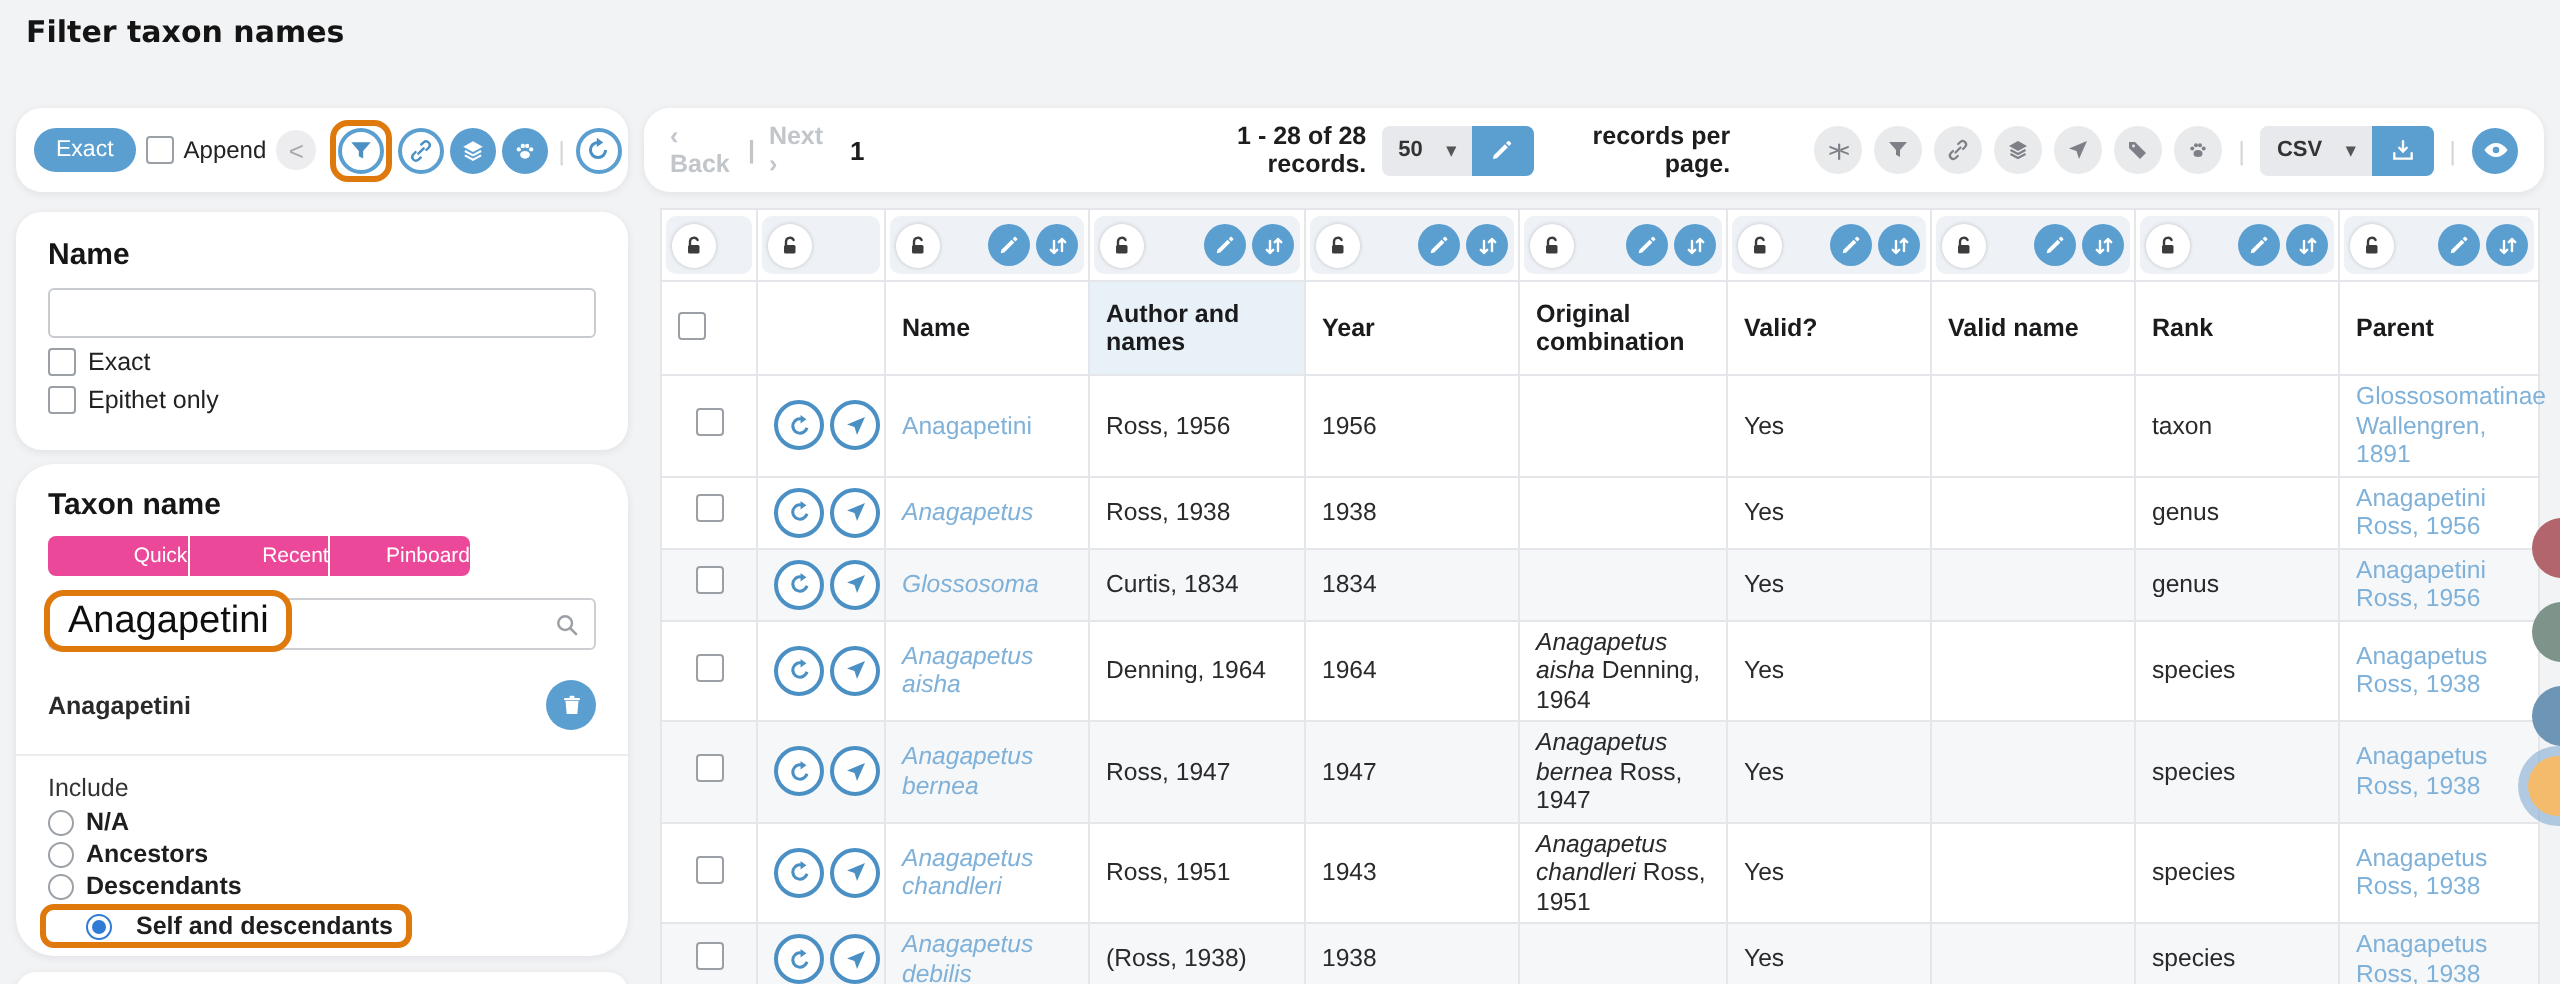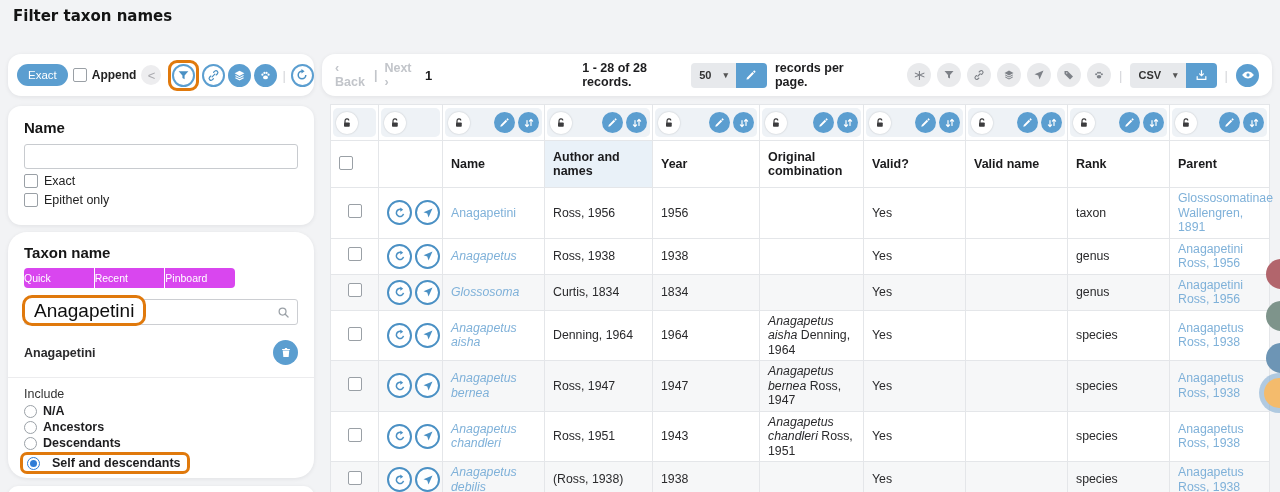--- a/index.html
+++ b/index.html
@@ -25,21 +25,21 @@
     display: flex; align-items: center; padding: 0 9px; gap: 5px;
   }
   .btn-primary {
     background: #5b9ed0; color: #fff; border: none; border-radius: 13px;
     font-size: 11.5px; padding: 5px 11px; font-family: inherit; cursor: pointer;
   }
   .chk {
     width: 14px; height: 14px; border: 1px solid #9aa0a6; border-radius: 2px;
     background: #fff; display: inline-block; flex: none;
   }
-  .lbl { font-size: 12px; font-weight: 700; color: #222; }
+  .lbl { font-size: 12px; font-weight: 400; color: #222; }
   .chev-btn {
     width: 20px; height: 20px; border-radius: 50%; background: #ededef;
     color: #a8a8ad; font-size: 13px; display: inline-flex; align-items: center;
     justify-content: center; flex: none;
   }
   .cbtn {
     width: 23px; height: 23px; border-radius: 50%; display: inline-flex;
     align-items: center; justify-content: center; flex: none; cursor: pointer;
   }
   .ring  { background: #fff; border: 2px solid #5b9ed0; }
@@ -53,21 +53,21 @@
   .radial-group { display: inline-flex; align-items: center; gap: 3px; margin-left: 2px; }
   
   #results-toolbar {
     left: 322px; top: 54px; width: 950px; height: 42px;
     display: flex; align-items: center; padding: 0 13px; gap: 42px;
   }
   .pager { display: flex; align-items: center; gap: 7px; }
   .pg-muted { color: #c2c5ca; font-size: 12.5px; font-weight: 600; }
   .page-num { color: #1c1c1e; font-weight: bold; font-size: 13px; margin-left: 4px; }
   .records-group { display: flex; align-items: center; gap: 8px; margin-left: 108px;
-    font-size: 12.5px; font-weight: 600; color: #1d1d1f; }
+    font-size: 12.5px; font-weight: 600; color: #1d1d1f; text-align: right; }
   .pill-select {
     background: #e7e9ec; border-radius: 4px 0 0 4px; padding: 5px 8px;
     font-size: 11px; font-weight: 600; color: #333; display: inline-flex;
     align-items: center; gap: 12px; cursor: pointer;
   }
   .pill-select .arr { color: #555; font-size: 9px; }
   .attach-btn {
     background: #5b9ed0; border-radius: 0 4px 4px 0; width: 31px; height: 25px;
     display: inline-flex; align-items: center; justify-content: center; cursor: pointer;
   }
@@ -81,21 +81,21 @@
     width: 100%; height: 25px; border: 1px solid #c8cbcf; border-radius: 3px;
     margin-top: 8px; font-family: inherit; font-size: 12.5px; padding: 0 6px;
     background: #fff;
   }
   .chk-row { display: flex; align-items: center; gap: 6px; margin-top: 5px;
     font-size: 12.5px; color: #222; }
   #taxon-panel { left: 8px; top: 232px; width: 306px; height: 246px; padding: 12px 16px; border-radius: 19px; }
   .tabs { display: flex; margin-top: 7px; width: 211px; gap: 1px;
     border-radius: 4px; overflow: hidden; }
   .tab {
-    flex: 1; background: #d946ef; color: #fff; font-size: 10.5px; text-align: left;
+    flex: 1; background: #ec4899; color: #fff; font-size: 10.5px; text-align: right;
     padding: 4px 0; cursor: pointer;
   }
   .search-wrap { position: relative; margin-top: 11px; }
   .search-input {
     width: 100%; height: 26px; border: 1px solid #ccced2; border-radius: 3px;
     font-family: inherit; font-size: 12.5px; padding: 0 26px 0 8px; background: #fff;
   }
   .magnifier { position: absolute; right: 7px; top: 6px; }
   .typed-overlay {
     position: absolute; left: -2px; top: -4px; height: 31px;
@@ -394,21 +394,21 @@
     </div>
   <div class="radio-row">
       <span class="radio"></span>
       <span>Ancestors</span>
     </div>
   <div class="radio-row">
       <span class="radio"></span>
       <span>Descendants</span>
     </div>
   <div class="radio-row" style="margin-left:-4px;">
-    <span class="hl-ring" style="border-radius:7px;padding:1px 6px 1px 4px;gap:6px;">
+    <span class="hl-ring" style="border-radius:7px;padding:1px 6px 1px 20px;gap:6px;">
       <span class="radio sel"></span>
       <span style="margin-left:6px;">Self and descendants</span>
     </span>
   </div>
 </div>
 
 <div class="card" id="next-panel"></div>
 
 <table id="results-table">
   <colgroup>

